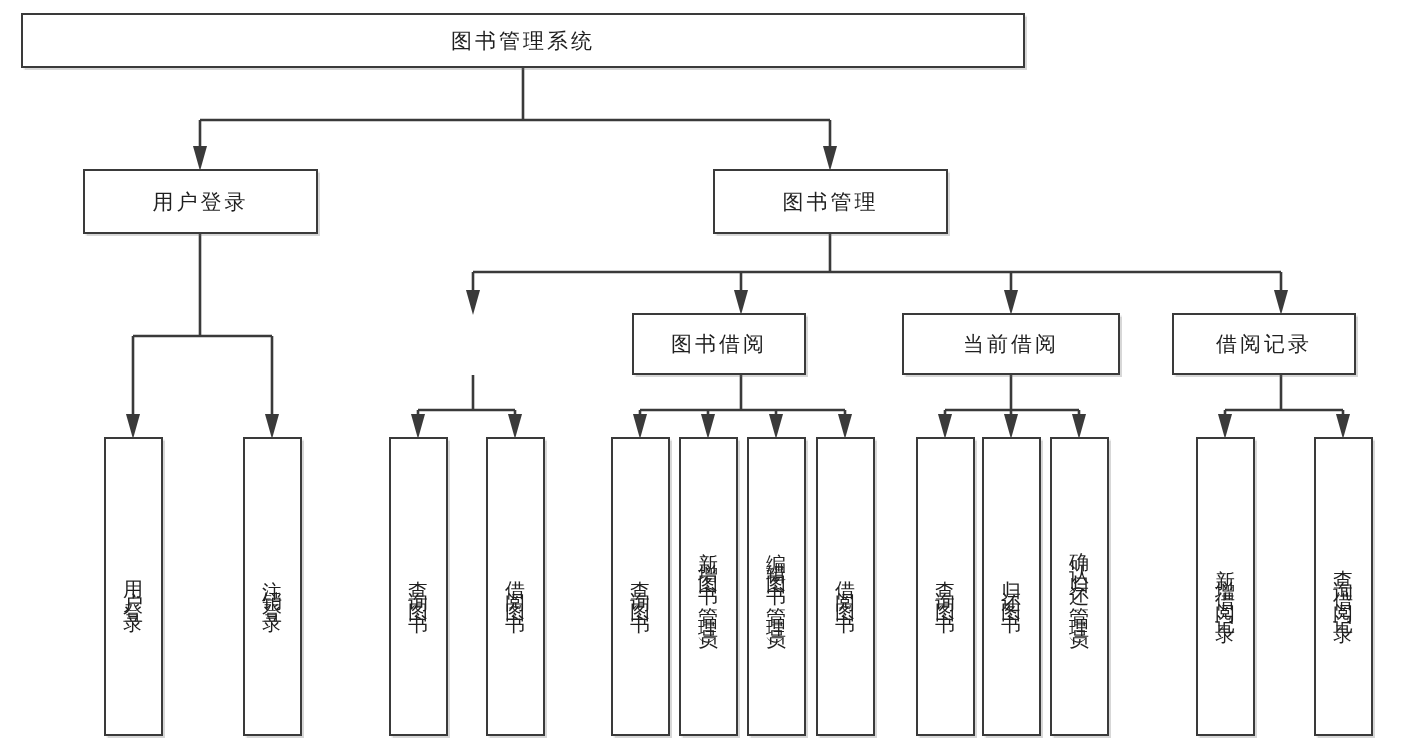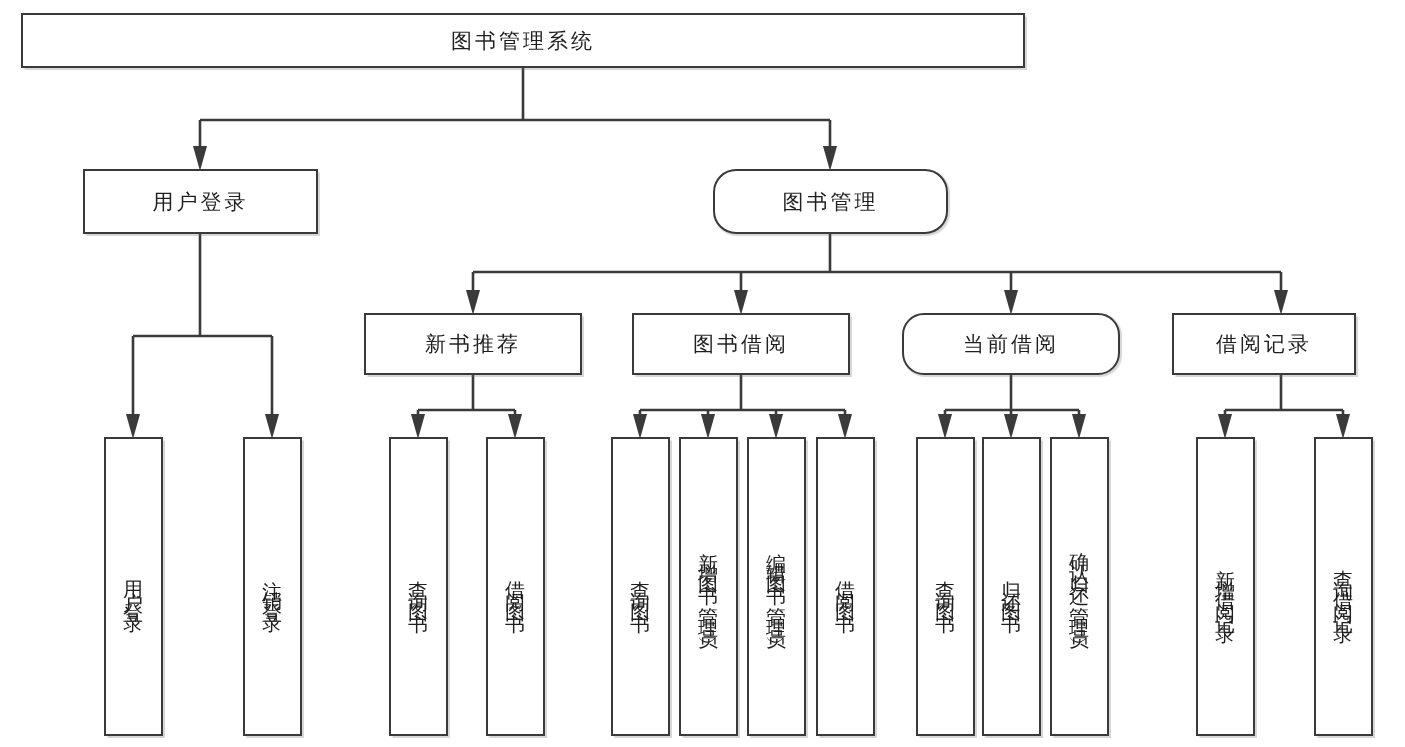--- a/index.html
+++ b/index.html
@@ -42,25 +42,25 @@
     writing-mode: vertical-rl;
     text-orientation: mixed;
     font-size: 20px;
     letter-spacing: 11px;
     line-height: 1;
   }
 
   
   .n-root            { left: 21px;   top: 13px;  width: 1004px; height: 55px; }
   .n-user-login      { left: 83px;   top: 169px; width: 235px;  height: 65px; }
-  .n-book-mgmt       { left: 713px;  top: 169px; width: 235px;  height: 65px; border-radius: 23px; }
+  .n-book-mgmt       { left: 713px;  top: 169px; width: 235px;  height: 65px; }
 
   .n-new-books       { left: 364px;  top: 313px; width: 218px;  height: 62px; }
-  .n-book-borrow     { left: 632px;  top: 313px; width: 218px;  height: 62px; }
-  .n-current-borrow  { left: 902px;  top: 313px; width: 218px;  height: 62px; border-radius: 22px; }
+  .n-book-borrow     { left: 632px;  top: 313px; width: 174px;  height: 62px; }
+  .n-current-borrow  { left: 902px;  top: 313px; width: 218px;  height: 62px; }
   .n-borrow-records  { left: 1172px; top: 313px; width: 184px;  height: 62px; }
 
   .leaf { top: 437px; width: 59px; height: 299px; }
   .l-user-login      { left: 104px; }
   .l-logout          { left: 243px; }
   .l-nb-query        { left: 389px; }
   .l-nb-borrow       { left: 486px; }
   .l-bb-query        { left: 611px; }
   .l-bb-add          { left: 679px; }
   .l-bb-edit         { left: 747px; }
@@ -127,21 +127,20 @@
       <polygon points="1218,414 1232,414 1225,439"></polygon>
       <polygon points="1336,414 1350,414 1343,439"></polygon>
     </g>
   </svg>
 
   <div class="node h n-root">图书管理系统</div>
 
   <div class="node h n-user-login">用户登录</div>
   <div class="node h n-book-mgmt">图书管理</div>
 
-  <div class="node h n-new-books">新书推荐</div>
   <div class="node h n-book-borrow">图书借阅</div>
   <div class="node h n-current-borrow">当前借阅</div>
   <div class="node h n-borrow-records">借阅记录</div>
 
   <div class="node v leaf l-user-login">用户登录</div>
   <div class="node v leaf l-logout">注销登录</div>
 
   <div class="node v leaf l-nb-query">查询图书</div>
   <div class="node v leaf l-nb-borrow">借阅图书</div>
 

